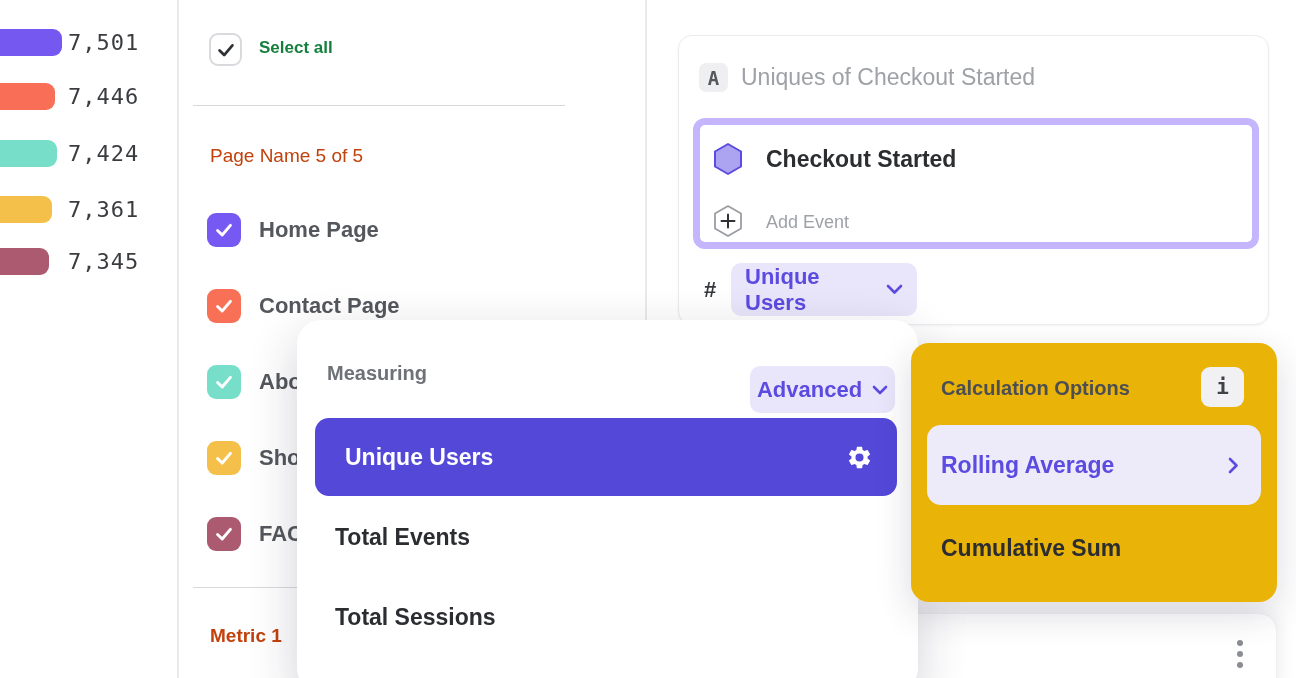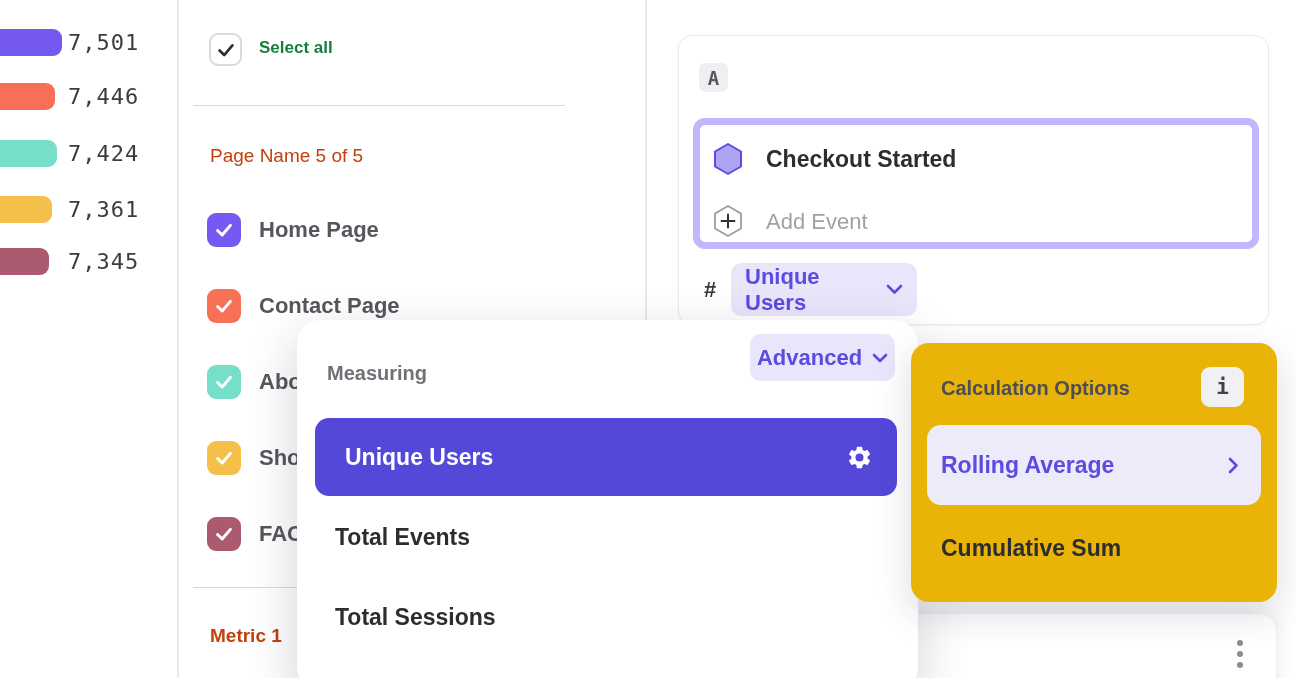--- a/index.html
+++ b/index.html
@@ -49,21 +49,21 @@
     display:flex;align-items:center;justify-content:center;
   }
   .series-placeholder{position:absolute;left:62px;top:27px;height:29px;line-height:29px;font-size:23px;font-weight:500;color:#9ea1a6;}
   .event-card{
     position:absolute;left:14px;top:82px;width:566px;height:131px;background:#fff;
     border:7px solid #c4b5fd;border-radius:12px;box-sizing:border-box;
   }
   .hex-icon{position:absolute;left:13px;width:30px;height:34px;}
   .hex-event{top:17px}.hex-add{top:79px}
   .event-name{position:absolute;left:66px;top:19px;height:30px;line-height:30px;font-size:23px;font-weight:700;color:#2b2d30;}
-  .add-event-label{position:absolute;left:66px;top:82px;height:30px;line-height:30px;font-size:22px;font-weight:500;color:#9ea1a6;}
+  .add-event-label{position:absolute;left:66px;top:82px;height:30px;line-height:30px;font-size:18px;font-weight:500;color:#9ea1a6;}
   .measure-sym{position:absolute;left:25px;top:240px;height:28px;line-height:28px;font-size:22px;font-weight:700;color:#35383c;}
   .measure-pill{
     position:absolute;left:52px;top:227px;width:186px;height:53px;border-radius:10px;
     display:flex;align-items:center;padding:0 14px;box-sizing:border-box;cursor:pointer;
   }
   .measure-pill .pill-text{font-size:22px;font-weight:700;color:#5b4be0;}
   .measure-pill .chev{margin-left:auto;display:flex;color:#5b4be0;}
   
   .bottom-card{
     position:absolute;left:700px;top:613px;width:577px;height:80px;background:#fff;
@@ -71,21 +71,21 @@
   }
   .kebab{position:absolute;left:534px;top:24px;display:flex;flex-direction:column;gap:5px;padding:2px;cursor:pointer;}
   .kebab span{width:6px;height:6px;border-radius:50%;background:#8a8d92;}
   
   .measuring-popup{
     position:absolute;left:297px;top:320px;width:621px;height:372px;background:#fff;
     border-radius:24px;box-shadow:0 16px 50px rgba(30,30,60,0.20);z-index:10;
   }
   .measuring-title{position:absolute;left:30px;top:42px;font-size:20px;font-weight:600;color:#6e7176;}
   .advanced-pill{
-    position:absolute;left:453px;top:14px;width:145px;height:47px;border-radius:10px;
+    position:absolute;left:453px;top:46px;width:145px;height:47px;border-radius:10px;
     display:flex;align-items:center;justify-content:center;gap:10px;cursor:pointer;
   }
   .advanced-pill .pill-text{font-size:22px;font-weight:700;color:#5b4be0;}
   .advanced-pill .chev{display:flex;color:#5b4be0;}
   .option-selected{
     position:absolute;left:18px;top:98px;width:582px;height:78px;border-radius:14px;
     display:flex;align-items:center;padding:0 24px 0 30px;box-sizing:border-box;cursor:pointer;
   }
   .option-selected .opt-label{font-size:23px;font-weight:700;color:#ffffff;}
   .gear{margin-left:auto;display:flex;cursor:pointer;}
@@ -177,20 +177,21 @@
         </svg>
       </span>
     <span class="chk-label cl-5">FAC</span>
 
     <div class="hdiv hdiv-bottom"></div>
     <div class="metric-label">Metric 1</div>
   </div>
 
   <div class="query-card">
     <span class="series-badge">A</span>
+    <span class="series-placeholder">Uniques of Checkout Started</span>
 
     <div class="event-card">
       <span class="hex-icon hex-event">
         <svg width="30" height="34" viewBox="0 0 30 34">
             <polygon points="15,2 28,9.5 28,24.5 15,32 2,24.5 2,9.5" fill="#ACA3F1" stroke="#5B4BE0" stroke-width="2" stroke-linejoin="round"></polygon>
           </svg>
       </span>
       <span class="event-name">Checkout Started</span>
       <span class="hex-icon hex-add">
         <svg width="30" height="34" viewBox="0 0 30 34">

